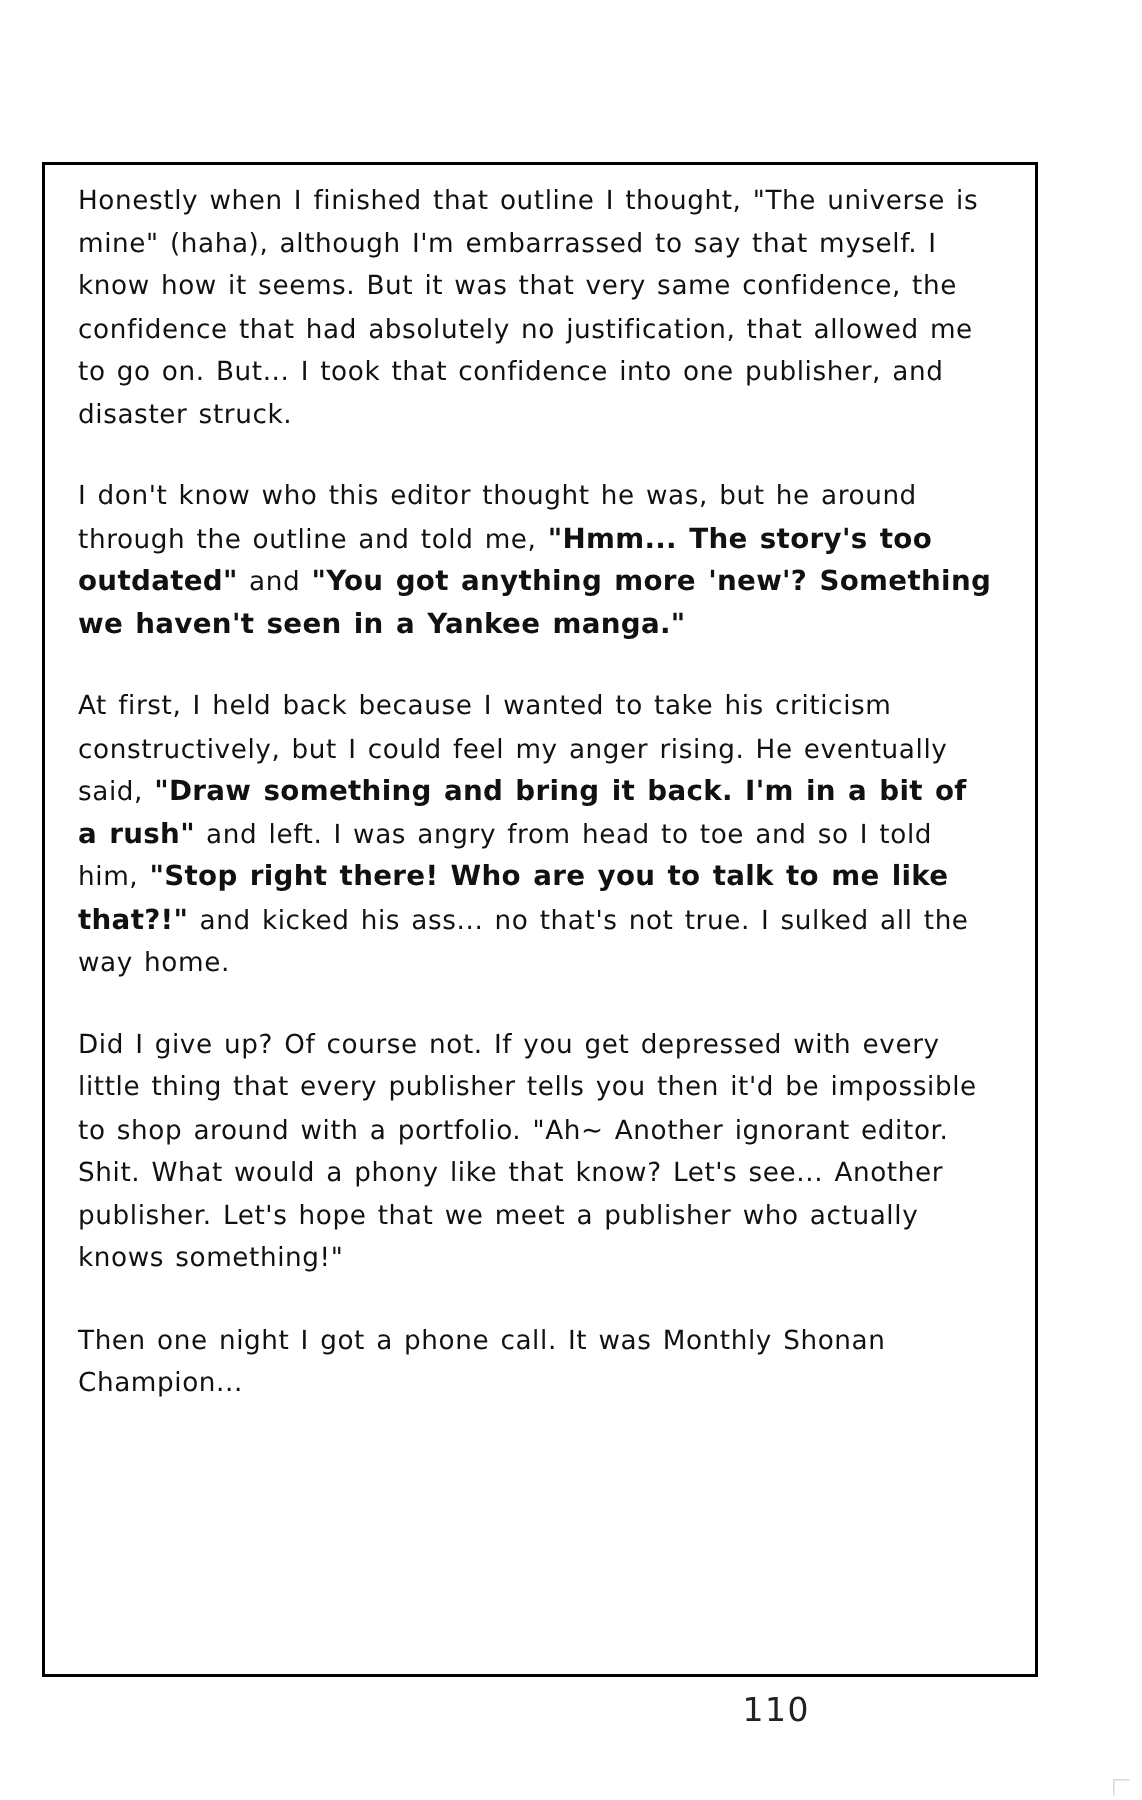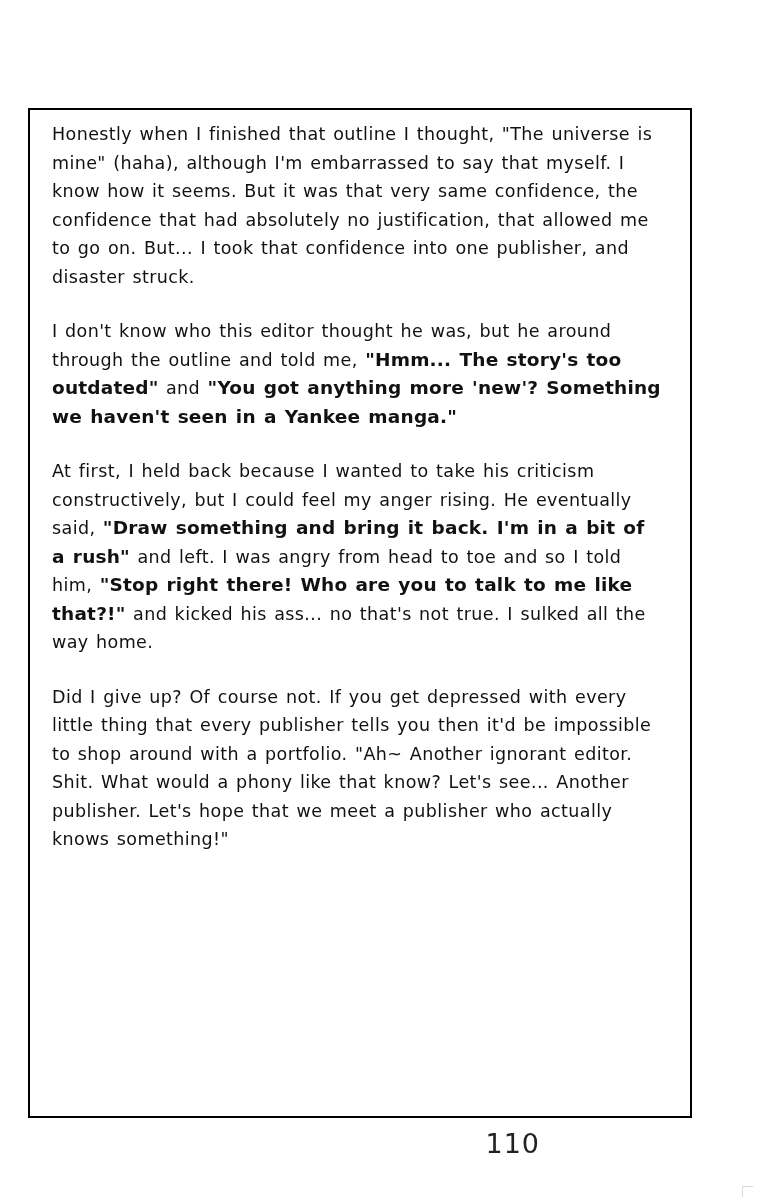--- a/index.html
+++ b/index.html
@@ -55,21 +55,21 @@
   .q {
     font-weight: 700;
     font-size: 18.5px;
     letter-spacing: 0.2px;
   }
   .page-number {
     position: absolute;
     right: 64px;
     top: 1128px;
     font-family: "DejaVu Sans", sans-serif;
-    font-size: 27px;
+    font-size: 22px;
     color: #222222;
     letter-spacing: 1px;
   }
   .corner-mark {
     position: absolute;
     left: 742px;
     top: 1186px;
     width: 10px;
     height: 10px;
     border-left: 1px solid #d8d8d8;
@@ -80,20 +80,21 @@
 <body>
 
 <div class="page">
 
   <div class="text-frame">
     <div class="text-body">
         <p class="para"><span>Honestly when I finished that outline I thought, "The universe is mine" (haha), although I'm embarrassed to say that myself. I know how it seems. But it was that very same confidence, the confidence that had absolutely no justification, that allowed me to go on. But... I took that confidence into one publisher, and disaster struck.</span></p>
         <p class="para"><span>I don't know who this editor thought he was, but he around through the outline and told me, </span><span class="q">"Hmm... The story's too outdated"</span><span> and </span><span class="q">"You got anything more 'new'? Something we haven't seen in a Yankee manga."</span></p>
         <p class="para"><span>At first, I held back because I wanted to take his criticism constructively, but I could feel my anger rising. He eventually said, </span><span class="q">"Draw something and bring it back. I'm in a bit of a rush"</span><span> and left. I was angry from head to toe and so I told him, </span><span class="q">"Stop right there! Who are you to talk to me like that?!"</span><span> and kicked his ass... no that's not true. I sulked all the way home.</span></p>
         <p class="para"><span>Did I give up? Of course not. If you get depressed with every little thing that every publisher tells you then it'd be impossible to shop around with a portfolio. "Ah~ Another ignorant editor. Shit. What would a phony like that know? Let's see... Another publisher. Let's hope that we meet a publisher who actually knows something!"</span></p>
+        <p class="para"><span>Then one night I got a phone call. It was Monthly Shonan Champion...</span></p>
       </div>
   </div>
 
   <div class="page-number">110</div>
 
   <div class="corner-mark"></div>
 
 </div>
 
 </body></html>

